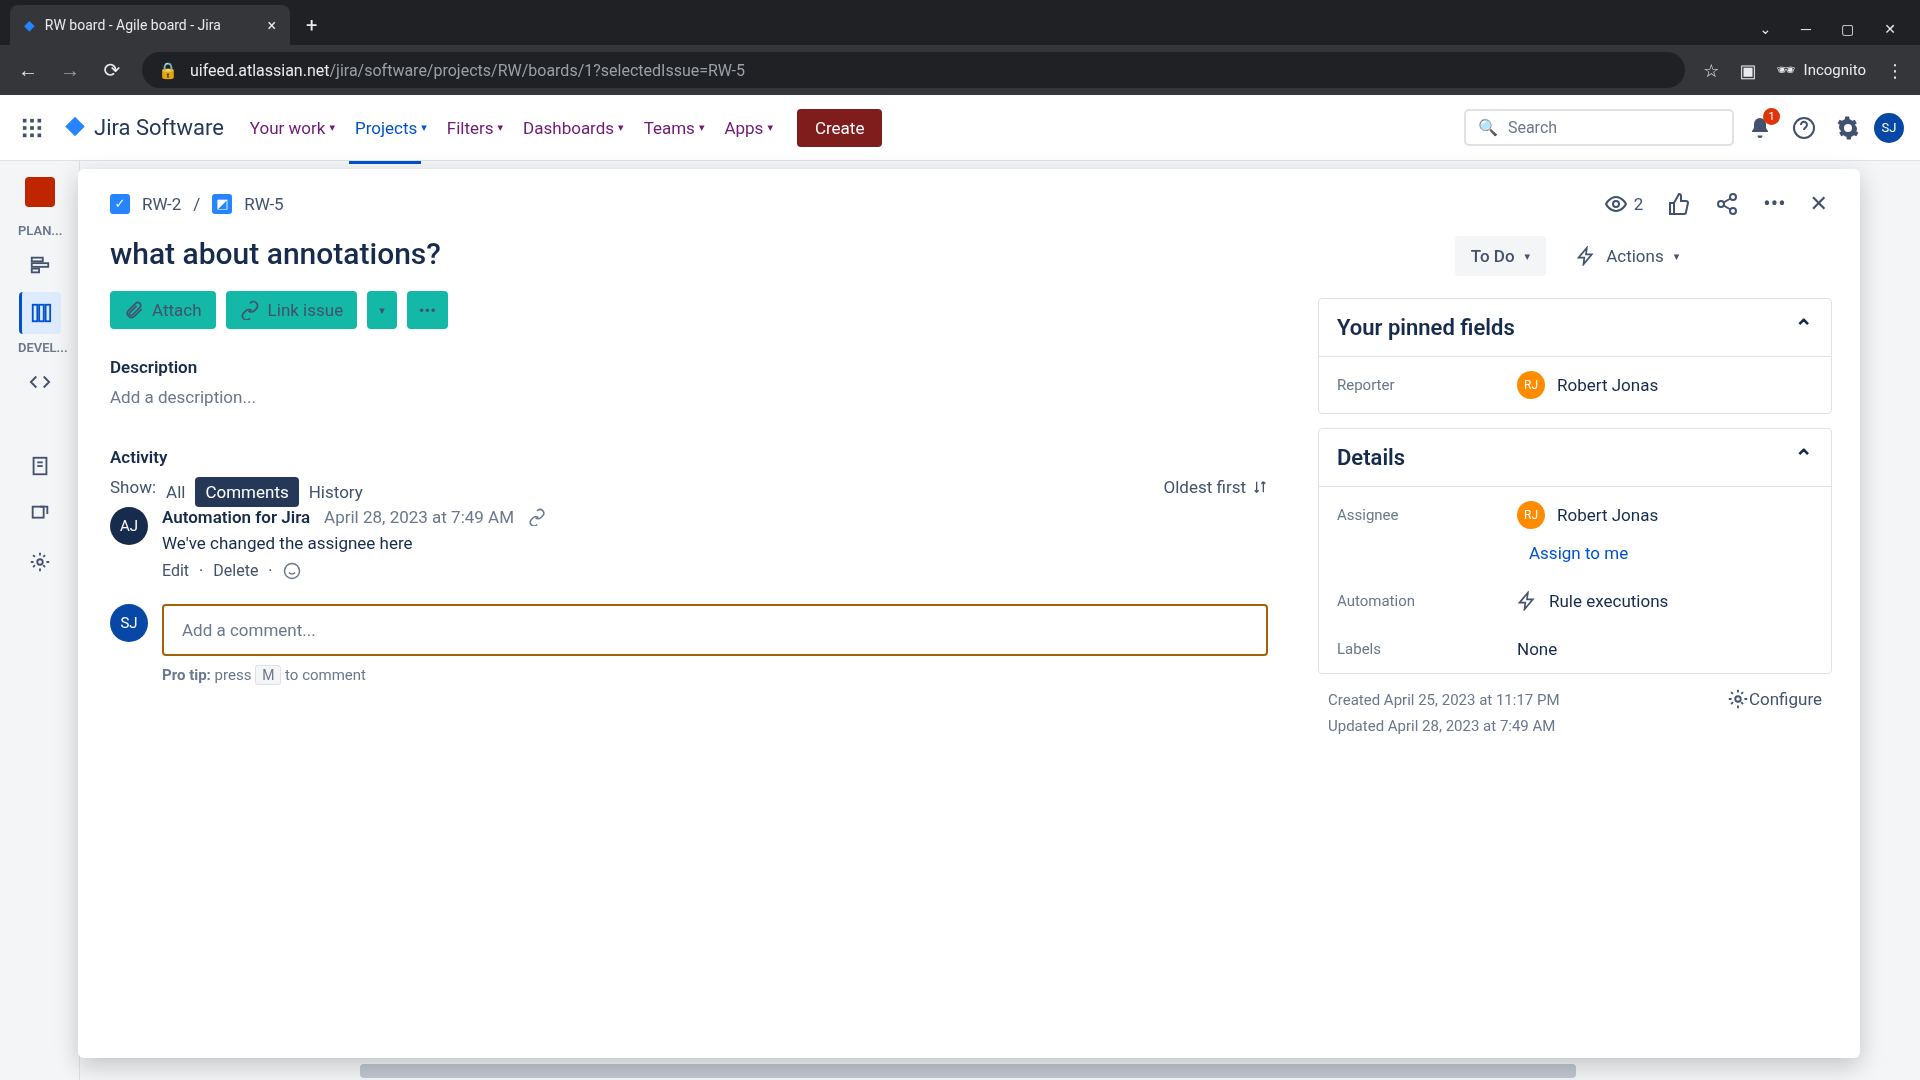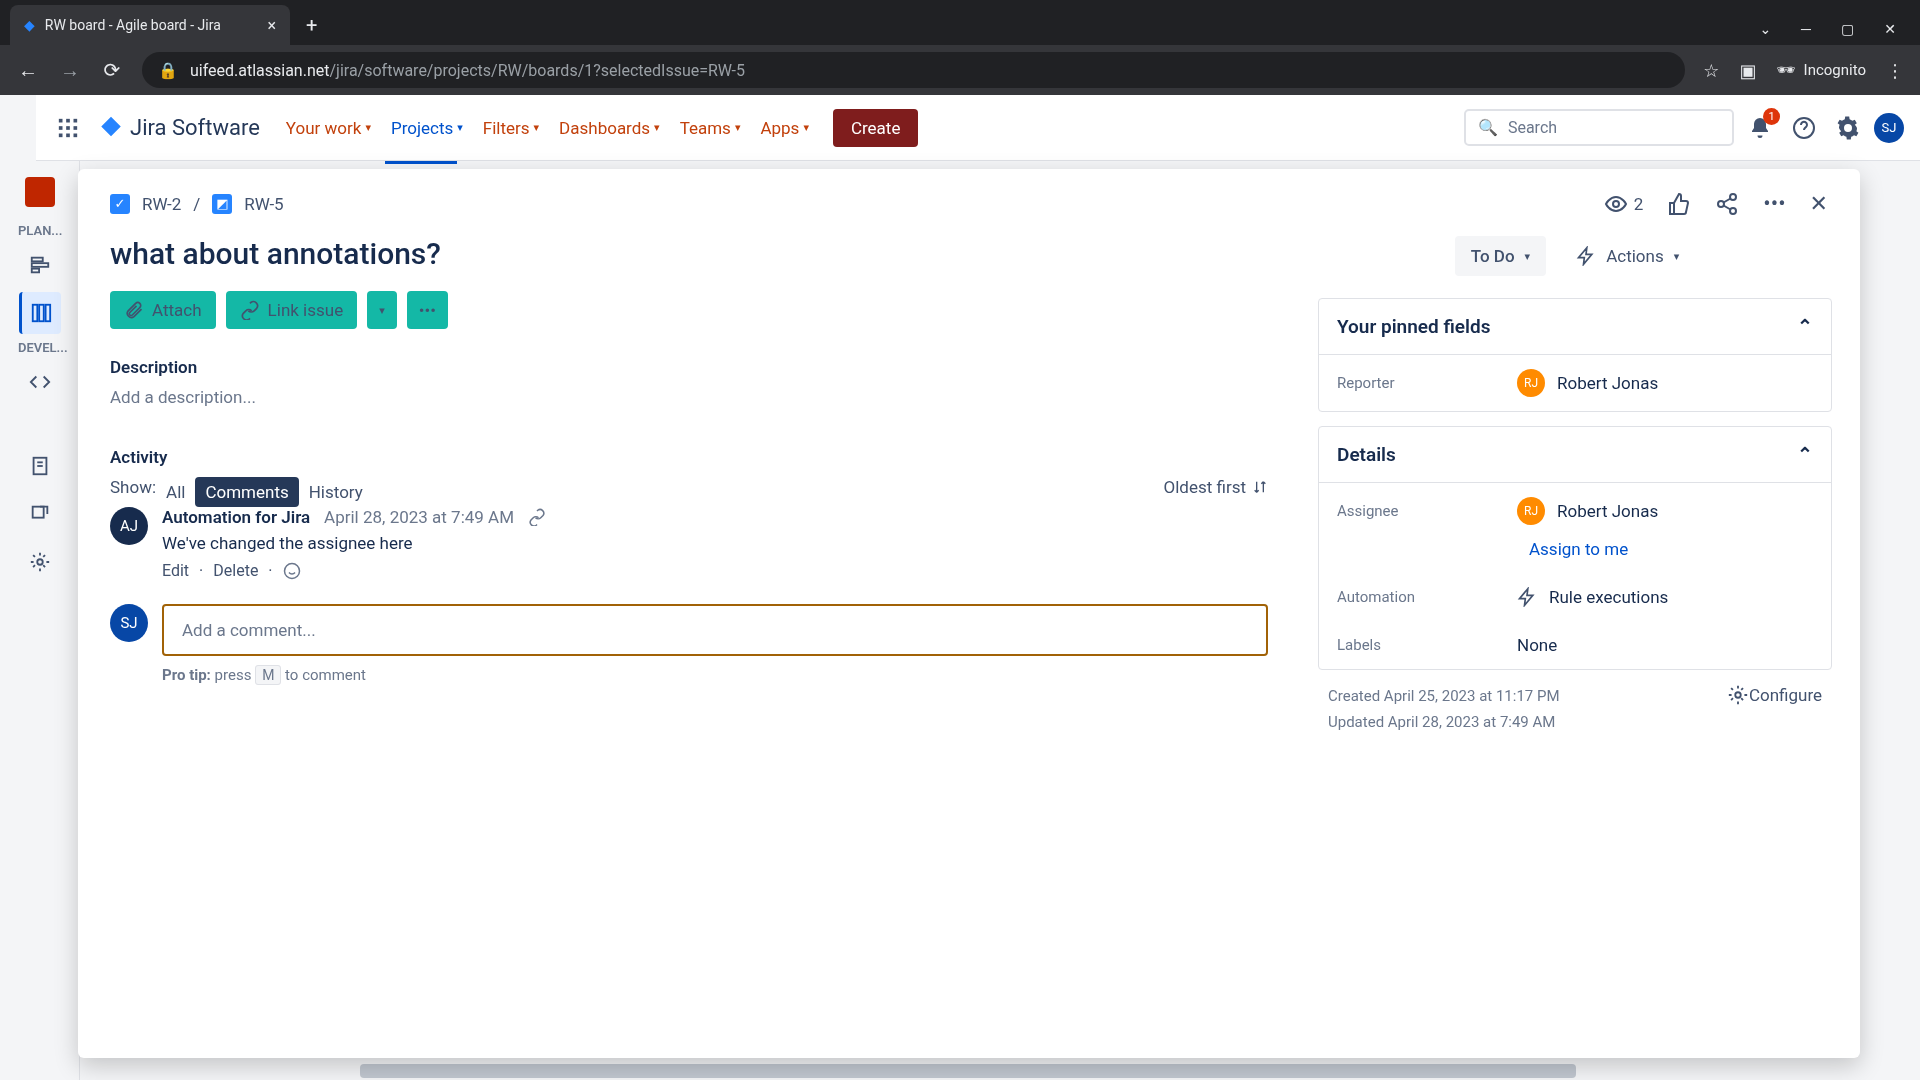--- a/index.html
+++ b/index.html
@@ -16,25 +16,25 @@
 .url-bar-row { background: #35363a; height: 50px; display: flex; align-items: center; padding: 0 16px; gap: 18px; }
 .nav-btn { color: #9aa0a6; font-size: 20px; width: 24px; text-align: center; }
 .nav-btn.active { color: #e8eaed; }
 .url-bar { flex: 1; background: #202124; border-radius: 20px; height: 36px; display: flex; align-items: center; padding: 0 16px; color: #e8eaed; font-size: 16px; gap: 12px; }
 .url-text .domain { color: #e8eaed; }
 .url-text .path { color: #9aa0a6; }
 .browser-right { display: flex; align-items: center; gap: 20px; color: #e8eaed; font-size: 18px; }
 .incognito-badge { display: flex; align-items: center; gap: 8px; font-size: 15px; }
 
 
-.jira-header { background: #fff; height: 66px; border-bottom: 1px solid #dfe1e6; display: flex; align-items: center; padding: 0 16px; gap: 8px; margin-left: 36px; }
+.jira-header { background: #fff; height: 66px; border-bottom: 1px solid #dfe1e6; display: flex; align-items: center; padding: 0 16px; gap: 8px; }
 .app-switcher { width: 32px; height: 32px; display: flex; align-items: center; justify-content: center; }
 .jira-logo { display: flex; align-items: center; gap: 6px; font-size: 22px; color: #253858; margin: 0 12px 0 6px; }
 .jira-logo svg { width: 26px; height: 26px; }
-.nav-item { padding: 8px 6px; font-size: 17px; color: #c2410c; display: flex; align-items: center; gap: 4px; position: relative; }
+.nav-item { padding: 8px 6px; font-size: 17px; color: #701a75; display: flex; align-items: center; gap: 4px; position: relative; }
 .nav-item.active { color: #0052cc; }
 .nav-item.active::after { content: ''; position: absolute; bottom: -18px; left: 0; right: 12px; height: 3px; background: #0052cc; }
 .chevron { font-size: 11px; }
 .create-btn { background: #7f1d1d; color: #fff; padding: 9px 18px; border-radius: 4px; font-size: 17px; margin-left: 10px; }
 .header-spacer { flex: 1; }
 .search-box { display: flex; align-items: center; background: #fff; border: 2px solid #dfe1e6; border-radius: 5px; padding: 7px 12px; width: 270px; gap: 10px; color: #6b778c; font-size: 16px; }
 .header-icon { width: 36px; height: 36px; display: flex; align-items: center; justify-content: center; color: #42526e; font-size: 22px; position: relative; }
 .notif-badge { position: absolute; top: -2px; right: -2px; background: #de350b; color: #fff; font-size: 11px; width: 17px; height: 17px; border-radius: 50%; display: flex; align-items: center; justify-content: center; }
 .avatar-small { width: 30px; height: 30px; border-radius: 50%; background: #0747a6; color: #fff; display: flex; align-items: center; justify-content: center; font-size: 13px; }
 
@@ -92,21 +92,21 @@
 .comment-input { flex: 1; border: 2px solid #a16207; border-radius: 4px; padding: 14px 18px; font-size: 17px; color: #6b778c; }
 .pro-tip { font-size: 15px; color: #6b778c; margin-top: 10px; margin-left: 52px; }
 .key-badge { background: #f4f5f7; border: 1px solid #dfe1e6; padding: 1px 6px; border-radius: 3px; font-size: 14px; }
 
 .modal-right { width: 560px; padding: 10px 28px 20px 18px; overflow-y: auto; }
 .status-row { display: flex; gap: 14px; margin-bottom: 22px; justify-content: center; }
 .status-btn { background: #f4f5f7; padding: 10px 16px; border-radius: 4px; display: flex; align-items: center; gap: 10px; font-size: 17px; color: #42526e; font-weight: 500; }
 .actions-dd { display: flex; align-items: center; gap: 10px; padding: 10px 16px; font-size: 17px; color: #42526e; }
 
 .panel { border: 1px solid #dfe1e6; border-radius: 4px; margin-bottom: 14px; }
-.panel-header { padding: 16px 18px; display: flex; align-items: center; justify-content: space-between; font-size: 19px; font-weight: 600; color: #172b4d; border-bottom: 1px solid #dfe1e6; }
+.panel-header { padding: 16px 18px; display: flex; align-items: center; justify-content: space-between; font-size: 22px; font-weight: 600; color: #172b4d; border-bottom: 1px solid #dfe1e6; }
 .panel-row { padding: 14px 18px; display: flex; align-items: center; }
 .field-label { width: 180px; font-size: 15px; color: #6b778c; }
 .field-value { display: flex; align-items: center; gap: 12px; font-size: 17px; color: #172b4d; }
 .avatar-xs { width: 28px; height: 28px; border-radius: 50%; background: #ff8b00; color: #fff; display: flex; align-items: center; justify-content: center; font-size: 12px; }
 .assign-link { color: #0052cc; font-size: 17px; margin-left: 192px; padding: 0 18px 14px; }
 
 .timestamps { display: flex; align-items: flex-start; justify-content: space-between; padding: 0 10px; }
 .ts-lines { font-size: 15px; color: #6b778c; line-height: 1.7; }
 .configure { display: flex; align-items: center; gap: 0; font-size: 17px; color: #42526e; }
 

